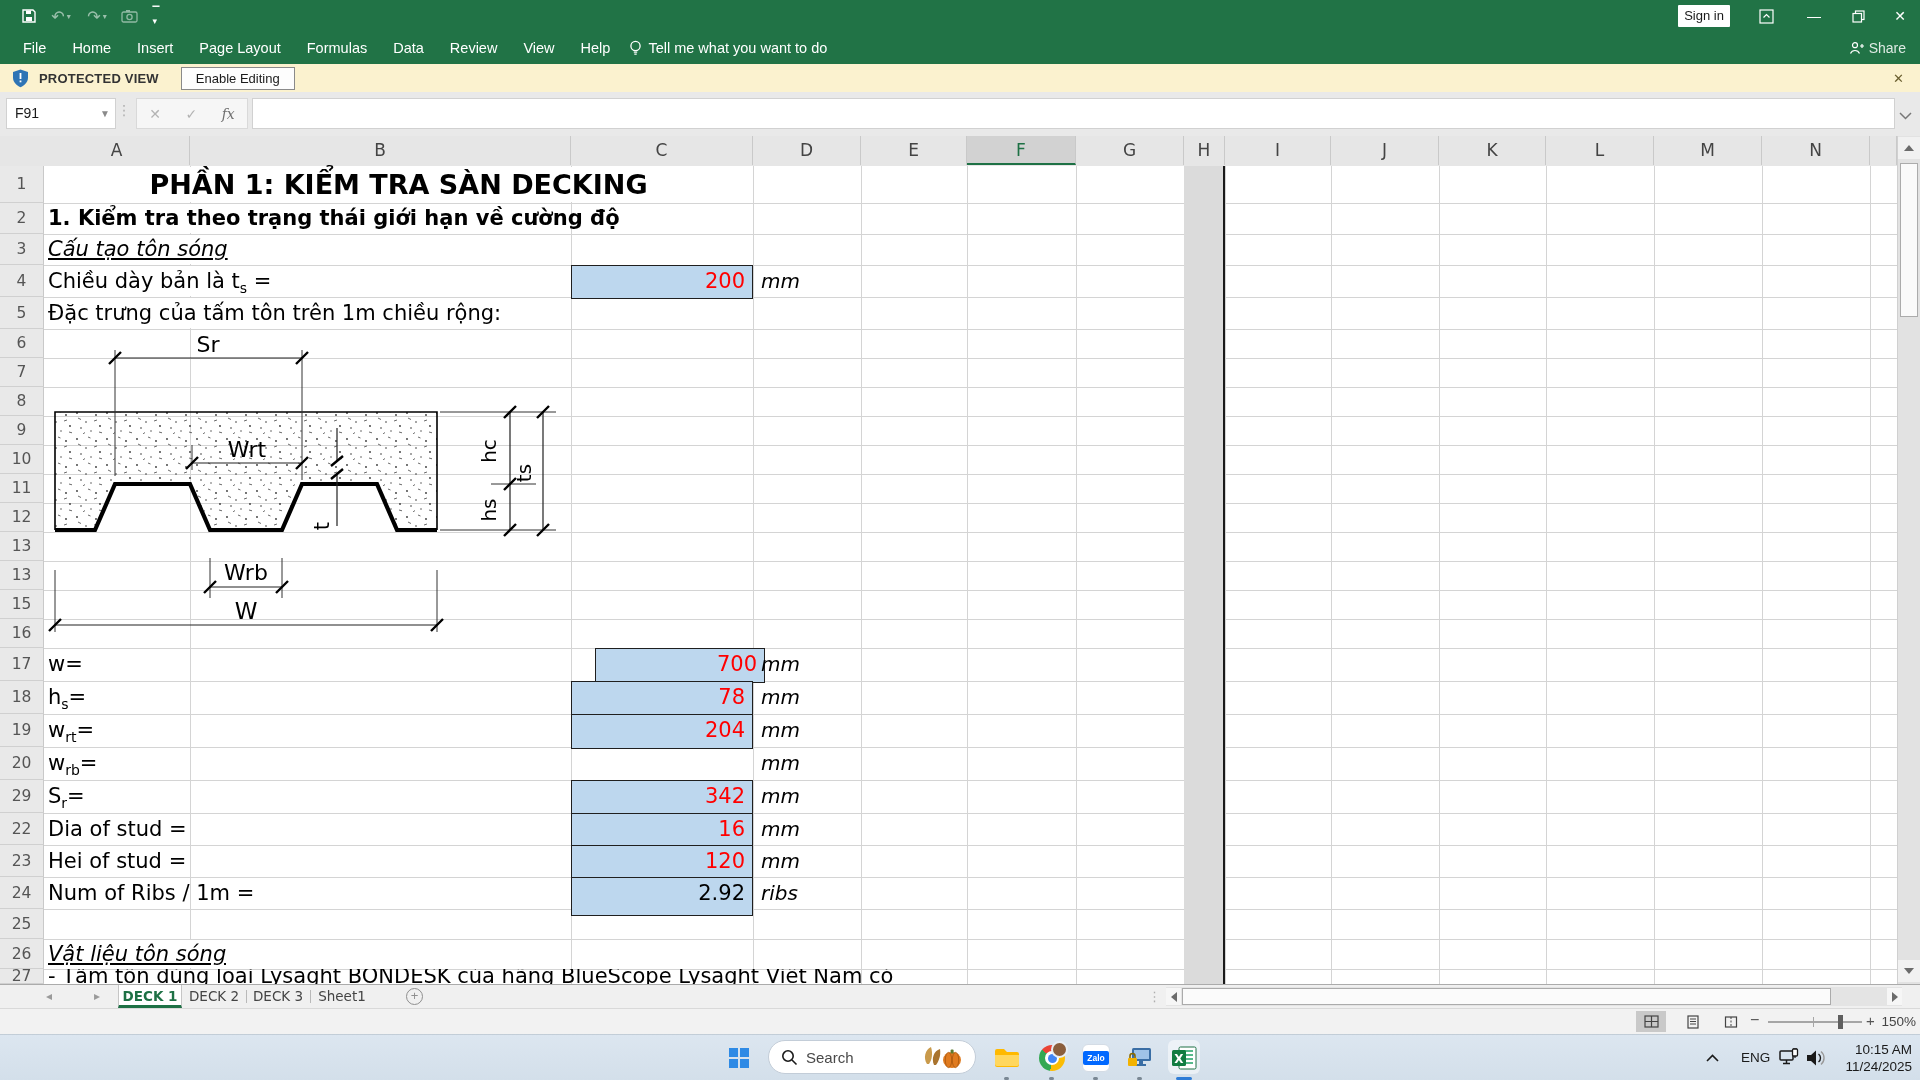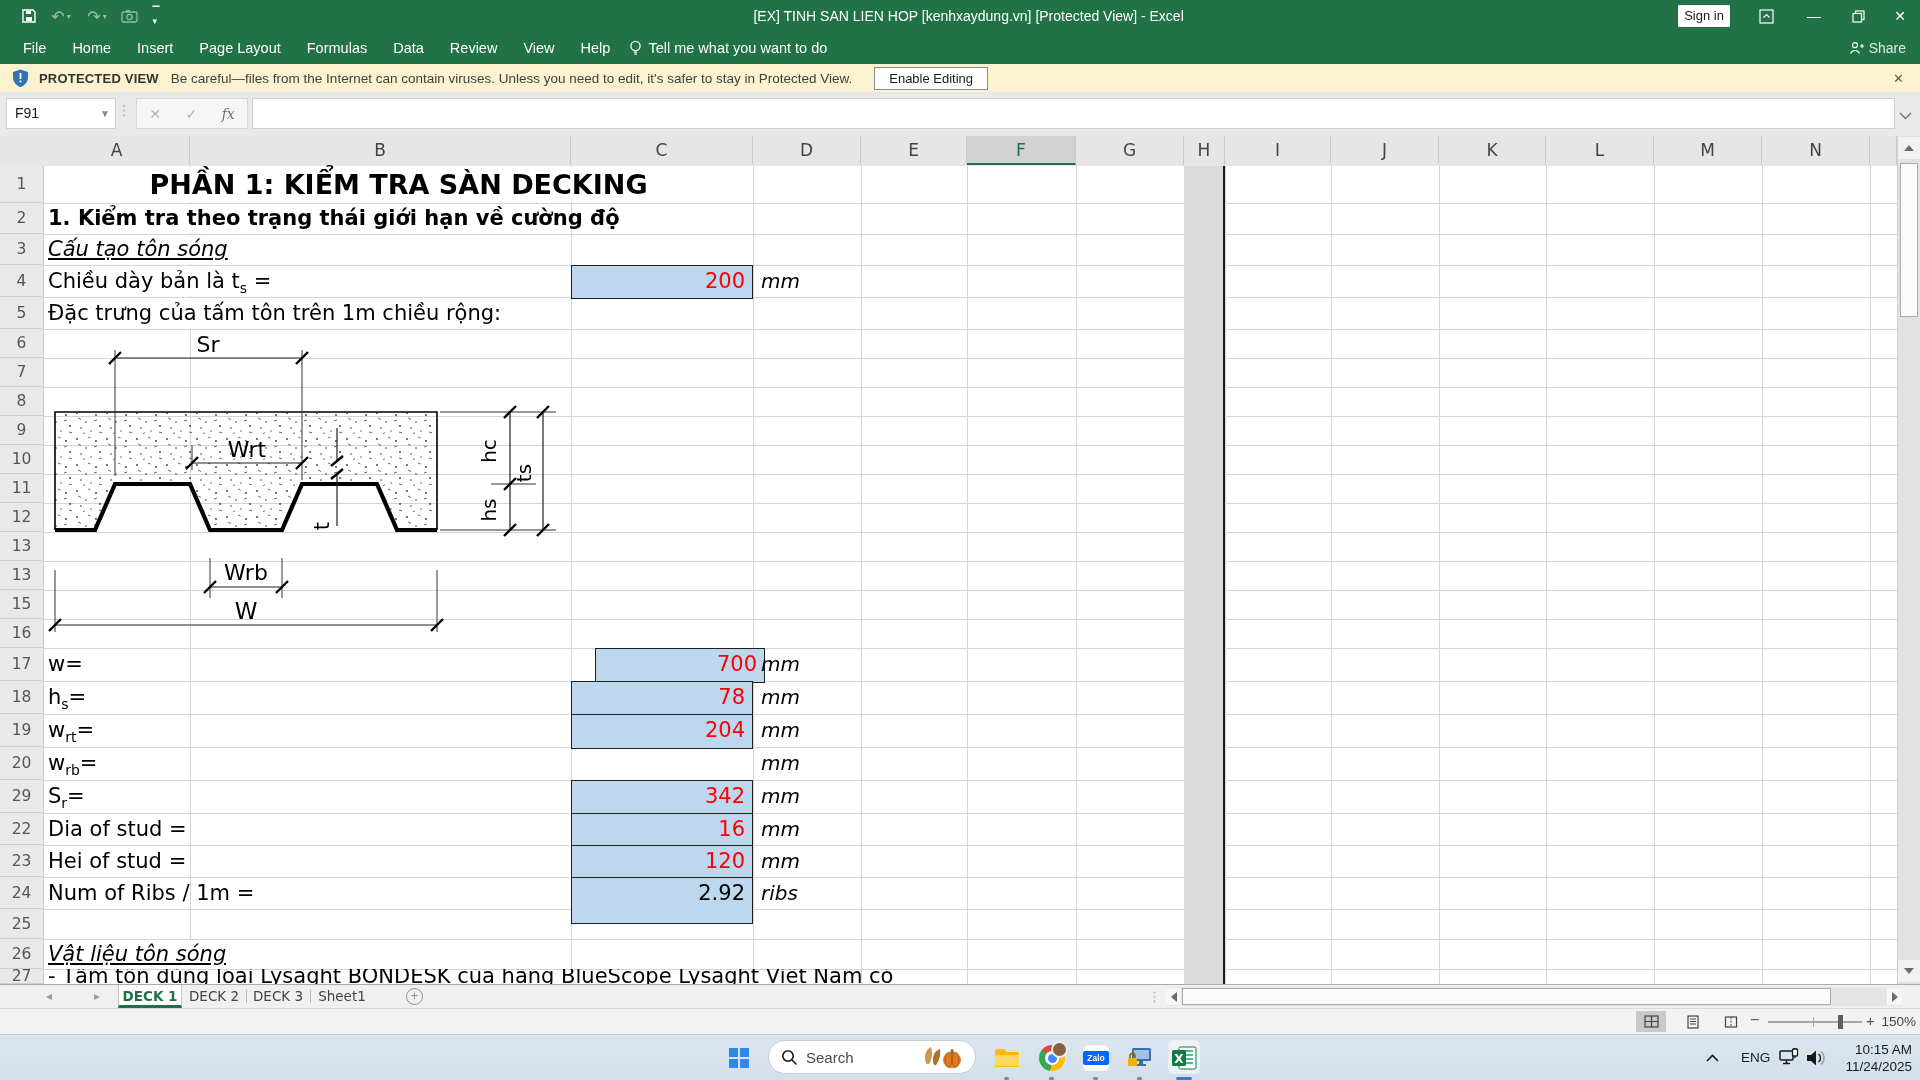--- a/index.html
+++ b/index.html
@@ -124,21 +124,20 @@
       <span style="font-size:8px;margin-left:2px;">▾</span>
     </span>
   <span class="qat-ico" style="left:118px;width:22px;">
     <svg width="17" height="14" viewBox="0 0 17 14" opacity="0.5">
         <rect x="1" y="3" width="15" height="10" rx="1.5" fill="none" stroke="#fff" stroke-width="1.3"></rect>
         <circle cx="8.5" cy="8" r="2.6" fill="none" stroke="#fff" stroke-width="1.3"></circle>
         <rect x="5" y="1" width="4" height="2" fill="#fff"></rect>
       </svg>
   </span>
   <span class="qat-ico" style="left:146px;width:20px;font-size:9px;">▔<br>▾</span>
-  <span id="win-title">[EX] TINH SAN LIEN HOP [kenhxaydung.vn]  [Protected View] - Excel</span>
   <span id="signin">Sign in</span>
   <span class="winctl" style="left:1746px;">
     <svg width="15" height="15" viewBox="0 0 15 15">
         <rect x="1" y="1" width="13" height="13" fill="none" stroke="#fff" stroke-width="1.2"></rect>
         <path d="M4.5,8.5 L7.5,5.5 L10.5,8.5" fill="none" stroke="#fff" stroke-width="1.2"></path>
       </svg>
   </span>
   <span class="winctl" style="left:1794px;">—</span>
   <span class="winctl" style="left:1838px;">
     <svg width="13" height="13" viewBox="0 0 13 13">
@@ -178,21 +177,20 @@
   </div>
 </div>
 
 <div id="banner">
   <svg width="17" height="19" viewBox="0 0 17 19" style="margin-left:12px;">
     <path d="M8.5,0.5 L16,3 V8.5 c0,4.6-3.2,7.5-7.5,9.8 C4.2,16 1,13.1 1,8.5 V3 Z" fill="#2E74B5"></path>
     <rect x="7.6" y="4" width="1.8" height="6" fill="#fff"></rect>
       <rect x="7.6" y="11.5" width="1.8" height="1.8" fill="#fff"></rect>
   </svg>
   <span class="blabel">PROTECTED VIEW</span>
-  <span class="bmsg">Be careful—files from the Internet can contain viruses. Unless you need to edit, it's safer to stay in Protected View.</span>
   <span id="enable-editing">Enable Editing</span>
   <span id="banner-close">✕</span>
 </div>
 
 <div id="fbar">
   <div id="namebox"><span>F91</span><span class="dd">▼</span></div>
   <span id="fgrip">⋮</span>
   <div id="fbtns">
     <span class="dis">✕</span>
     <span class="dis">✓</span>
@@ -329,21 +327,21 @@
     <div class="clabel" style="left: 48px; top: 780px; height: 33px; line-height: 33px;"><span>S</span><sub>r</sub><span>=</span></div>
     <div class="vcell" style="left: 571px; top: 780px; width: 182px; height: 34.6px; line-height: 31px; color: rgb(255, 0, 0);">342</div>
     <div class="unit" style="left: 761px; top: 780px; height: 33px; line-height: 33px;">mm</div>
     <div class="clabel" style="left: 48px; top: 813px; height: 32px; line-height: 32px;"><span>Dia of stud =</span></div>
     <div class="vcell" style="left: 571px; top: 813px; width: 182px; height: 33.6px; line-height: 30px; color: rgb(255, 0, 0);">16</div>
     <div class="unit" style="left: 761px; top: 813px; height: 32px; line-height: 32px;">mm</div>
     <div class="clabel" style="left: 48px; top: 845px; height: 32px; line-height: 32px;"><span>Hei of stud =</span></div>
     <div class="vcell" style="left: 571px; top: 845px; width: 182px; height: 33.6px; line-height: 30px; color: rgb(255, 0, 0);">120</div>
     <div class="unit" style="left: 761px; top: 845px; height: 32px; line-height: 32px;">mm</div>
     <div class="clabel" style="left: 48px; top: 877px; height: 32px; line-height: 32px;"><span>Num of Ribs / 1m =</span></div>
-    <div class="vcell" style="left: 571px; top: 877px; width: 182px; height: 47px; line-height: 30px; color: rgb(0, 0, 0);">2.92</div>
+    <div class="vcell" style="left: 571px; top: 877px; width: 182px; height: 39px; line-height: 30px; color: rgb(0, 0, 0);">2.92</div>
     <div class="unit" style="left: 761px; top: 877px; height: 32px; line-height: 32px;">ribs</div>
   </div>
 
 <svg id="diagram" width="560" height="308" viewBox="0 0 560 308">
   <defs>
     <pattern id="stip" width="30" height="26" patternUnits="userSpaceOnUse">
       <circle cx="3" cy="5" r="0.9" fill="#333"></circle>
         <circle cx="12" cy="14" r="0.8" fill="#333"></circle>
       <circle cx="22" cy="7" r="0.9" fill="#333"></circle>
         <circle cx="7" cy="20" r="0.8" fill="#333"></circle>

